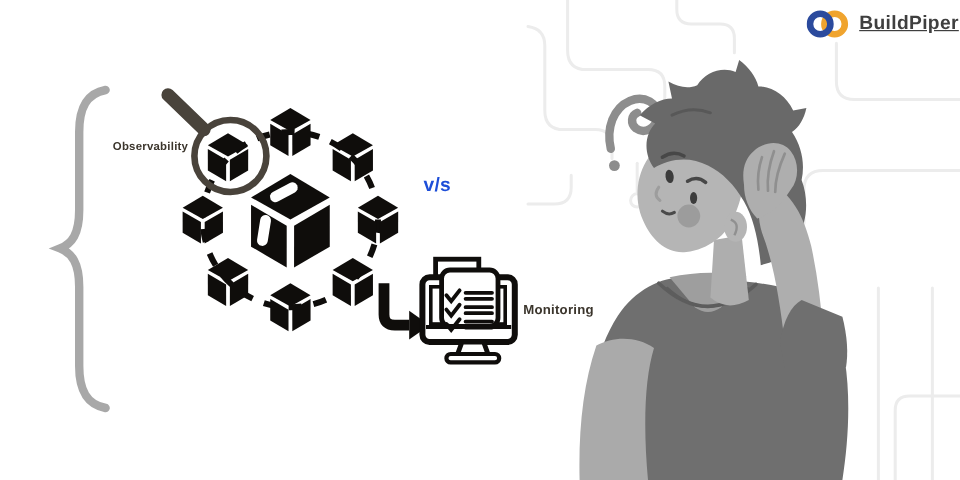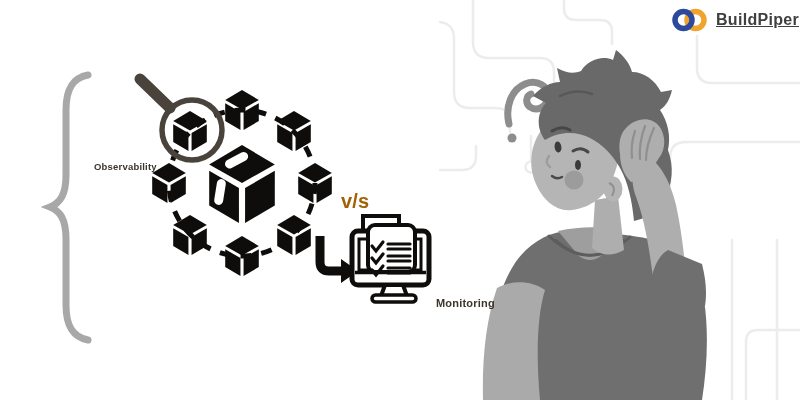--- a/index.html
+++ b/index.html
@@ -3,24 +3,24 @@
 <meta charset="utf-8">
 <style>
   html,body{margin:0;padding:0;background:#fff;}
   #stage{
     position:relative;width:800px;height:400px;overflow:hidden;background:#ffffff;
     font-family:"Liberation Sans",sans-serif;
   }
   #scene{position:absolute;left:0;top:0;}
   .lbl{
     position:absolute;color:#3b352c;font-weight:bold;letter-spacing:.2px;
-    font-family:"Liberation Sans",sans-serif;white-space:nowrap;margin-top:44px;
+    font-family:"Liberation Sans",sans-serif;white-space:nowrap;
   }
   #observability-label{left:94px;top:117px;font-size:9.5px;}
-  #vs-label{left:341px;top:146px;font-size:20px;color:#a16207;}
+  #vs-label{left:353px;top:146px;font-size:16px;color:#1d4ed8;}
   #monitoring-label{left:436px;top:253px;font-size:11px;}
   #brand{position:absolute;left:672px;top:6px;display:flex;align-items:center;gap:6px;}
   #brand-name{font-size:16px;font-weight:600;color:#3f3f3f;letter-spacing:.3px;
     font-family:"Liberation Sans",sans-serif;text-decoration:underline;}
 </style>
 </head>
 <body>
 
 <div id="stage">
 

